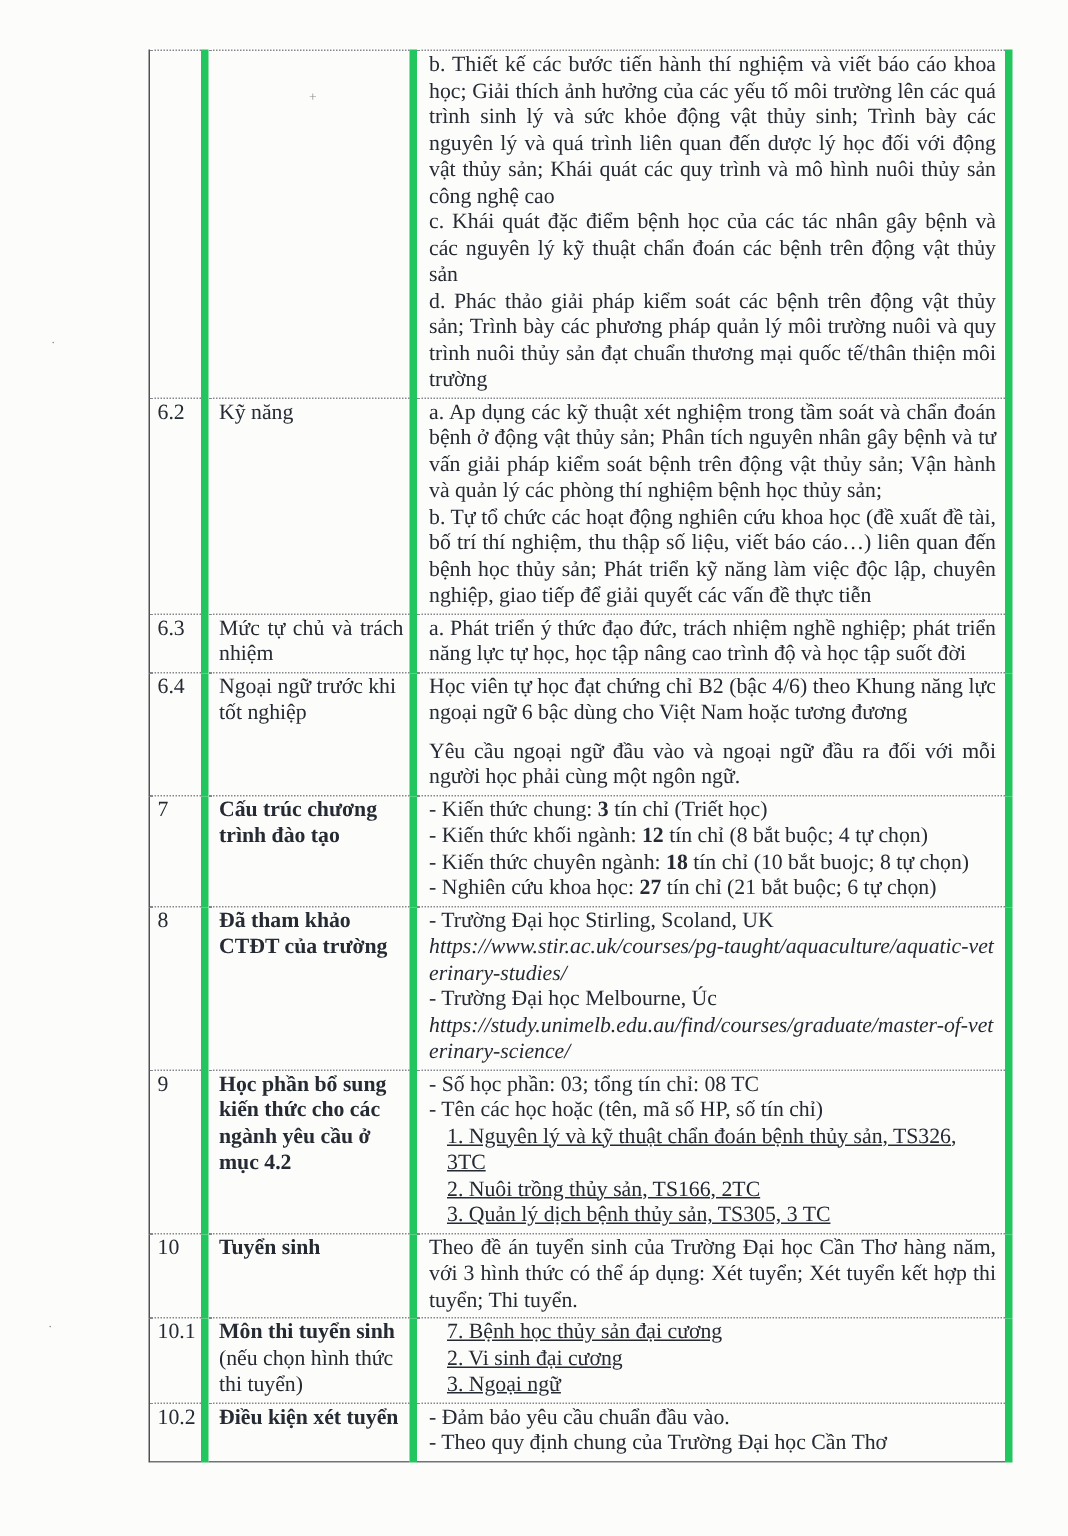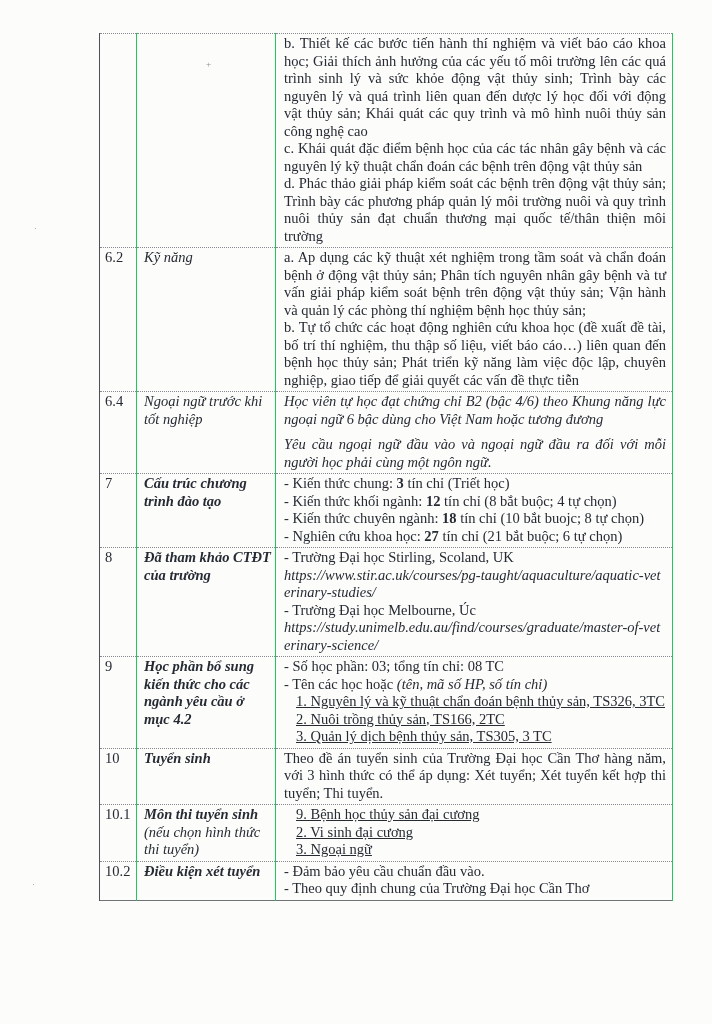--- a/index.html
+++ b/index.html
@@ -27,41 +27,40 @@
     font-size: 14.5px;
     line-height: 17.5px;
   }
   table.doc {
     border-top: 1px dotted #8a8d90;
     border-bottom: 1px solid #6f7276;
   }
   tr.doc-row { border-top: 1px dotted #85888c; }
   td.cell {
     border-left: 1px solid #4e5258;
-    border-right: 1px solid #22c55e;
+    border-right: 5px solid #22c55e;
     vertical-align: top;
     padding: 1px 6px 2px 6px;
   }
   td.num {
     width: 37px;
     padding: 1px 2px 1px 5px;
   }
   td.label {
     width: 139px;
     padding-left: 7px;
     padding-right: 4px;
-    font-style: italic;
   }
   td.content {
     width: 397px;
     padding-left: 8px;
     padding-right: 6px;
   }
   .bold { font-weight: bold; }
-  .italic { font-style: italic; }
+  .italic { }
   p.para {
     margin: 0;
     text-align: justify;
   }
   p.gap-top { margin-top: 8px; }
   .line { display: block; }
   .indent { padding-left: 12px; text-decoration: underline; }
   .url { word-break: break-all; font-style: italic; }
   .justify-label { text-align: justify; }
   .speck {
@@ -100,20 +99,27 @@
 
     <tr class="doc-row" style="height:138px">
       <td class="cell num">6.2</td>
       <td class="cell label">Kỹ năng</td>
       <td class="cell content">
         <p class="para">a. Ap dụng các kỹ thuật xét nghiệm trong tầm soát và chẩn đoán bệnh ở động vật thủy sản; Phân tích nguyên nhân gây bệnh và tư vấn giải pháp kiểm soát bệnh trên động vật thủy sản; Vận hành và quản lý các phòng thí nghiệm bệnh học thủy sản;</p>
         <p class="para">b. Tự tổ chức các hoạt động nghiên cứu khoa học (đề xuất đề tài, bố trí thí nghiệm, thu thập số liệu, viết báo cáo…) liên quan đến bệnh học thủy sản; Phát triển kỹ năng làm việc độc lập, chuyên nghiệp, giao tiếp để giải quyết các vấn đề thực tiễn</p>
       </td>
     </tr>
 
+    <tr class="doc-row" style="height:36px">
+      <td class="cell num">6.3</td>
+      <td class="cell label justify-label">Mức tự chủ và trách nhiệm</td>
+      <td class="cell content">
+        <p class="para">a. Phát triển ý thức đạo đức, trách nhiệm nghề nghiệp; phát triển năng lực tự học, học tập nâng cao trình độ và học tập suốt đời</p>
+      </td>
+    </tr>
 
     <tr class="doc-row" style="height:74px">
       <td class="cell num">6.4</td>
       <td class="cell label">Ngoại ngữ trước khi tốt nghiệp</td>
       <td class="cell content italic">
         <p class="para">Học viên tự học đạt chứng chỉ B2 (bậc 4/6) theo Khung năng lực ngoại ngữ 6 bậc dùng cho Việt Nam hoặc tương đương</p>
         <p class="para gap-top">Yêu cầu ngoại ngữ đầu vào và ngoại ngữ đầu ra đối với mỗi người học phải cùng một ngôn ngữ.</p>
       </td>
     </tr>
 
@@ -159,21 +165,21 @@
       </td>
     </tr>
 
     <tr class="doc-row" style="height:55px">
       <td class="cell num">10.1</td>
       <td class="cell label">
         <span class="bold">Môn thi tuyển sinh</span>
         <span>(nếu chọn hình thức thi tuyển)</span>
       </td>
       <td class="cell content">
-        <span class="line indent">9. Bệnh học thủy sản đại cương</span>
+        <span class="line indent">7. Bệnh học thủy sản đại cương</span>
         <span class="line indent">2. Vi sinh đại cương</span>
         <span class="line indent">3. Ngoại ngữ</span>
       </td>
     </tr>
 
     <tr class="doc-row" style="height:30px">
       <td class="cell num">10.2</td>
       <td class="cell label bold">Điều kiện xét tuyển</td>
       <td class="cell content">
         <span class="line">- Đảm bảo yêu cầu chuẩn đầu vào.</span>

